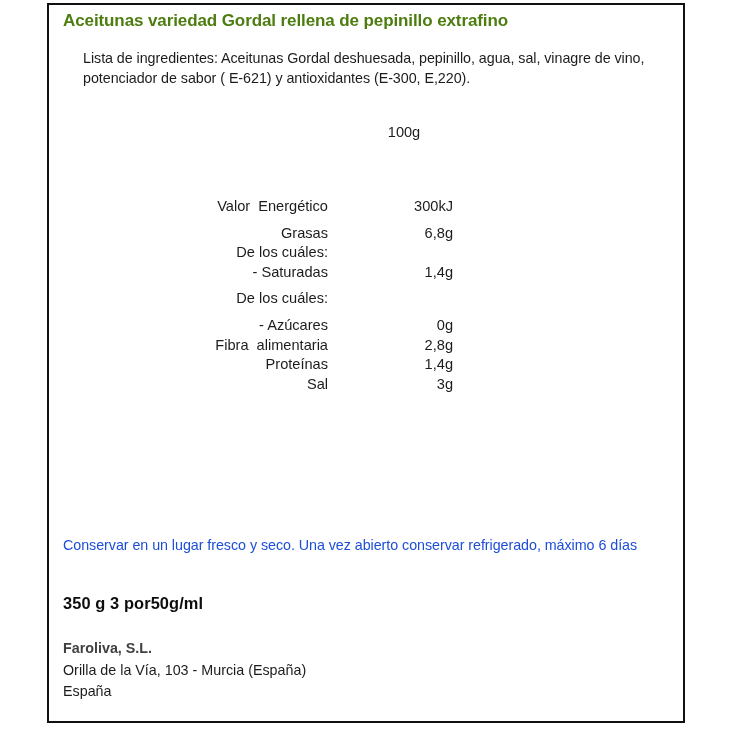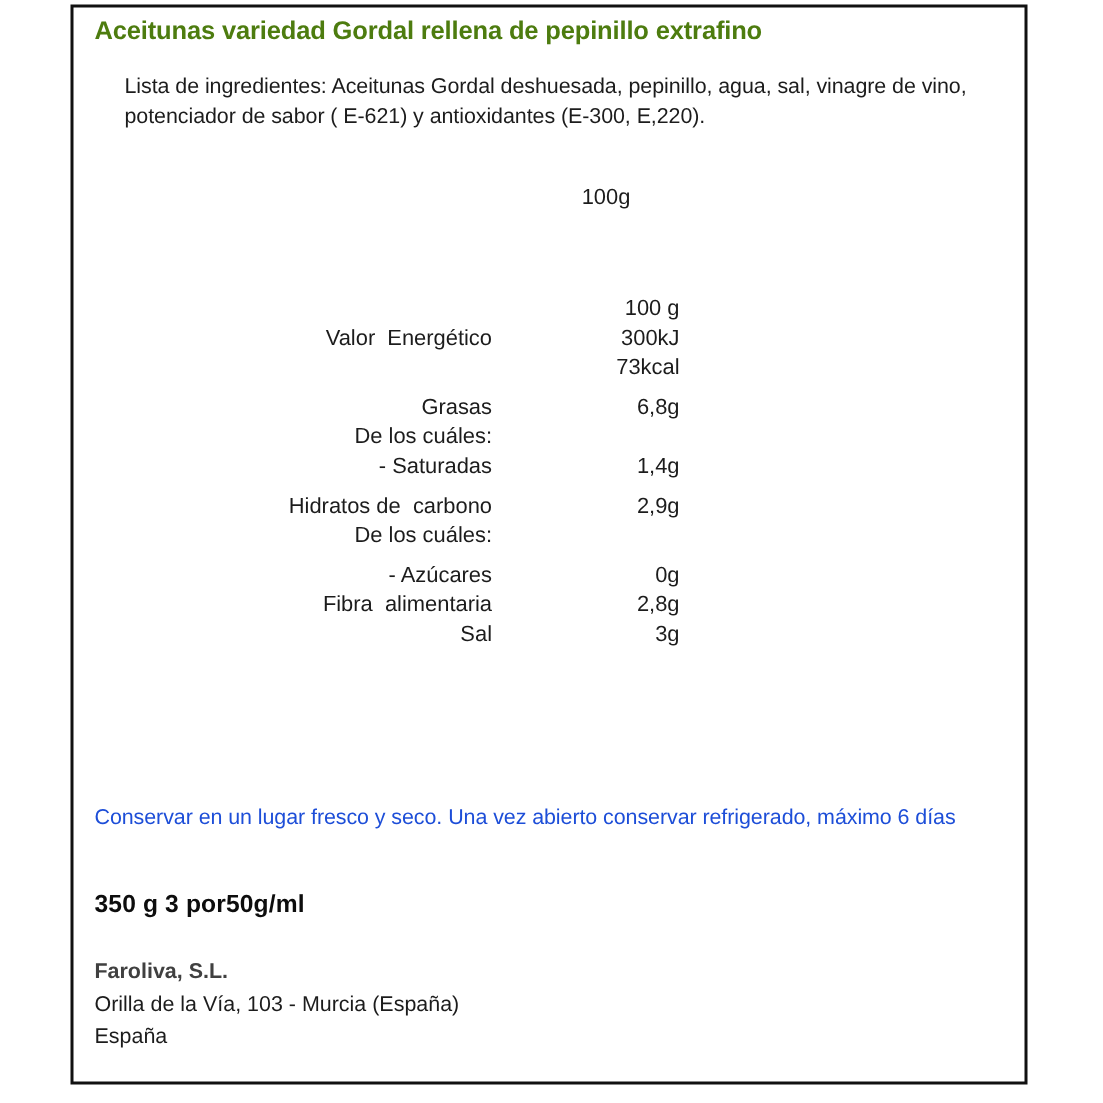--- a/index.html
+++ b/index.html
@@ -155,37 +155,25 @@
     <div class="product-title">Aceitunas variedad Gordal rellena de pepinillo extrafino</div>
 
     <div class="ingredients">Lista de ingredientes: Aceitunas Gordal deshuesada, pepinillo, agua, sal, vinagre de vino, potenciador de sabor ( E-621) y antioxidantes (E-300, E,220).</div>
 
     <div class="serving-block">
       <div>100g</div>
     </div>
 
     <div class="nutrition">
       <table>
-        <tbody>
-          <tr>
-            <td class="lbl"></td>
-            <td class="val">100 g</td>
-          </tr>
-        </tbody>
-      </table>
-      <table>
         <tbody id="nutrition-rows">
             <tr>
               <td class="lbl">Valor  Energético</td>
               <td class="val">300kJ</td>
             </tr>
-            <tr>
-              <td class="lbl"></td>
-              <td class="val">73kcal</td>
-            </tr>
             <tr class="spacer">
               <td></td>
               <td></td>
             </tr>
             <tr>
               <td class="lbl">Grasas</td>
               <td class="val">6,8g</td>
             </tr>
             <tr>
               <td class="lbl indent1">De los cuáles:</td>
@@ -193,38 +181,38 @@
             </tr>
             <tr>
               <td class="lbl indent2">- Saturadas</td>
               <td class="val">1,4g</td>
             </tr>
             <tr class="spacer">
               <td></td>
               <td></td>
             </tr>
             <tr>
-              <td class="lbl">Hidratos de  carbono</td>
-              <td class="val">2,9g</td>
-            </tr>
-            <tr>
               <td class="lbl indent1">De los cuáles:</td>
               <td class="val"></td>
             </tr>
             <tr class="spacer">
               <td></td>
               <td></td>
             </tr>
             <tr>
               <td class="lbl indent2">- Azúcares</td>
               <td class="val">0g</td>
             </tr>
             <tr>
               <td class="lbl">Fibra  alimentaria</td>
               <td class="val">2,8g</td>
+            </tr>
+            <tr>
+              <td class="lbl">Proteínas</td>
+              <td class="val">1,4g</td>
             </tr>
             <tr>
               <td class="lbl">Sal</td>
               <td class="val">3g</td>
             </tr>
           </tbody>
       </table>
     </div>
 
     <div class="storage">Conservar en un lugar fresco y seco. Una vez abierto conservar refrigerado, máximo 6 días</div>

